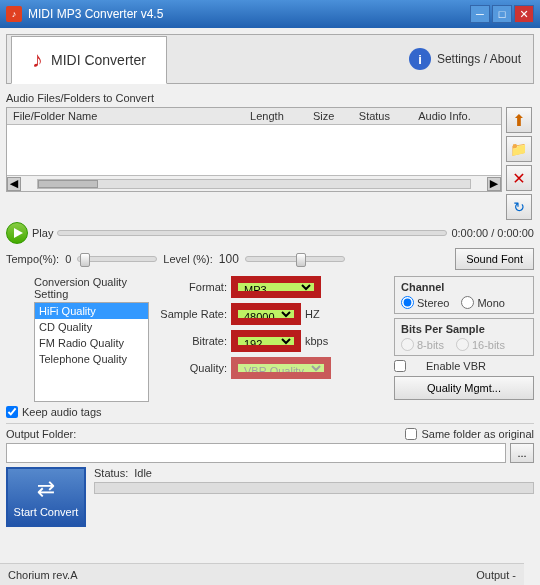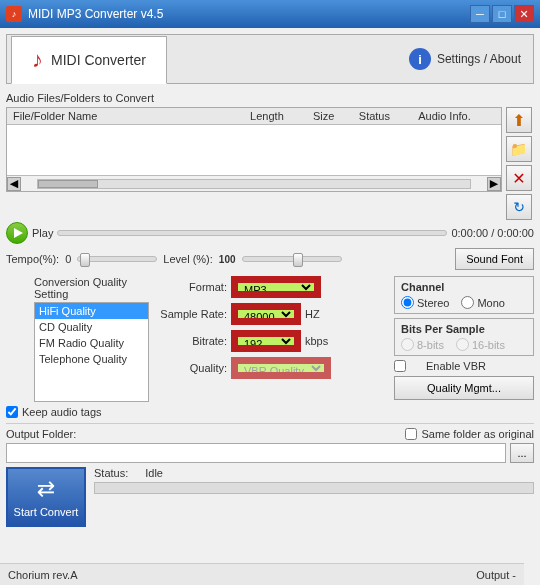--- a/index.html
+++ b/index.html
@@ -331,21 +331,21 @@
       background: linear-gradient(to bottom, #f8f8f8, #e0e0e0);
       font-size: 11px;
       cursor: pointer;
       display: flex;
       align-items: center;
       justify-content: center;
     }
     .status-row {
       display: flex;
       align-items: flex-start;
-      gap: 17px;
+      gap: 6px;
       margin-bottom: 3px;
     }
     .status-bar {
       height: 12px;
       background: linear-gradient(to right, #44aa22 0%, #44aa22 0%, #ddd 0%);
       border: 1px solid #bbb;
       flex: 1;
     }
     .convert-start-btn {
       width: 80px;
@@ -493,21 +493,21 @@
       <span class="time-display">0:00:00 / 0:00:00</span>
     </div>
 
     <div class="tempo-row">
       <span class="tempo-label">Tempo(%):</span>
       <span style="font-size:11px;color:#333;">0</span>
       <div class="slider-track">
         <div class="slider-thumb"></div>
       </div>
       <span class="tempo-label">Level (%):</span>
-      <span style="font-size:10px;color:#333;font-weight:bold;">100</span>
+      <span style="font-size:12px;color:#333;">100</span>
       <div class="slider-track" style="width:100px;">
         <div class="slider-thumb" style="left:50px;"></div>
       </div>
       <button class="sound-font-btn">Sound Font</button>
     </div>
 
     <div class="lower-area">
 
       <div style="width:115px;flex-shrink:0;margin-left:28px;">
         <div class="quality-section-label">Conversion Quality Setting</div>

